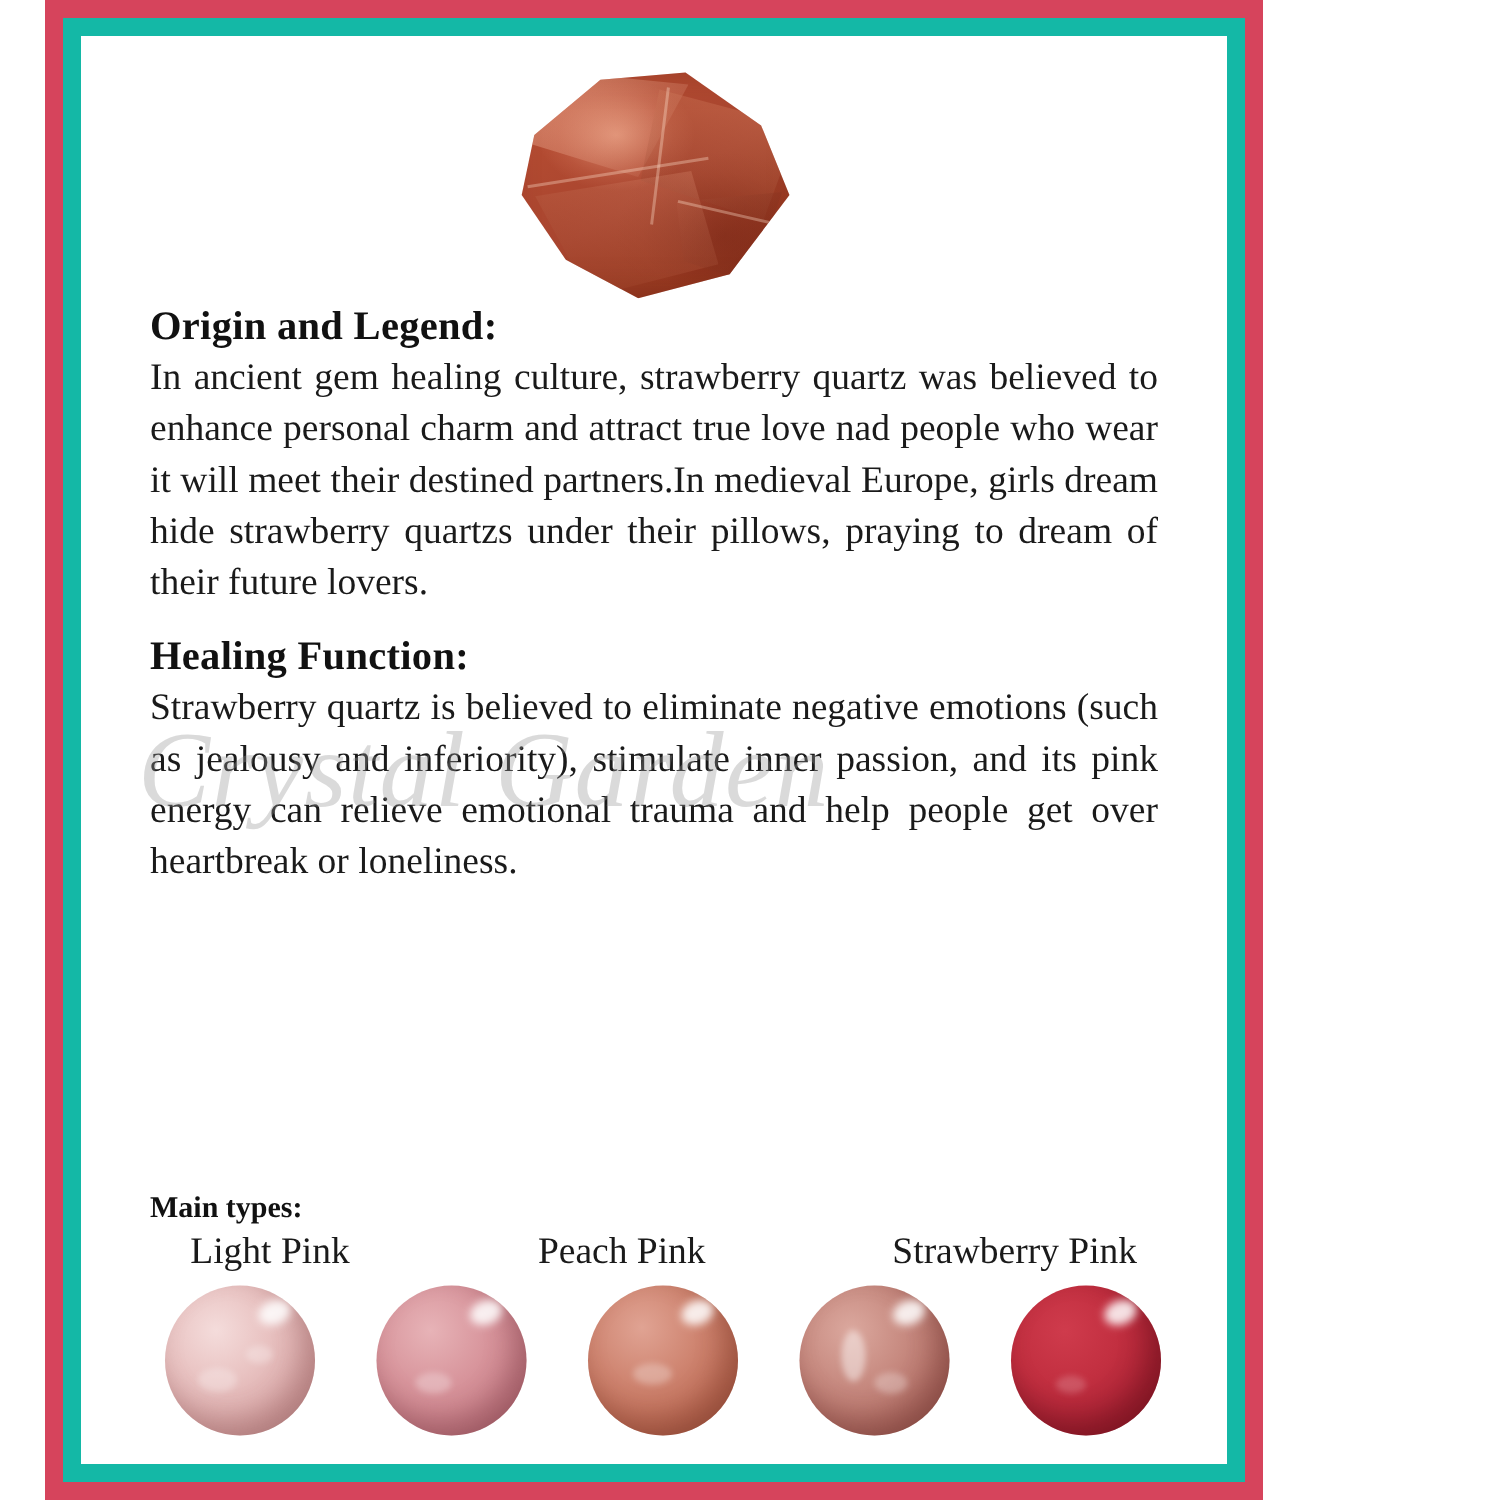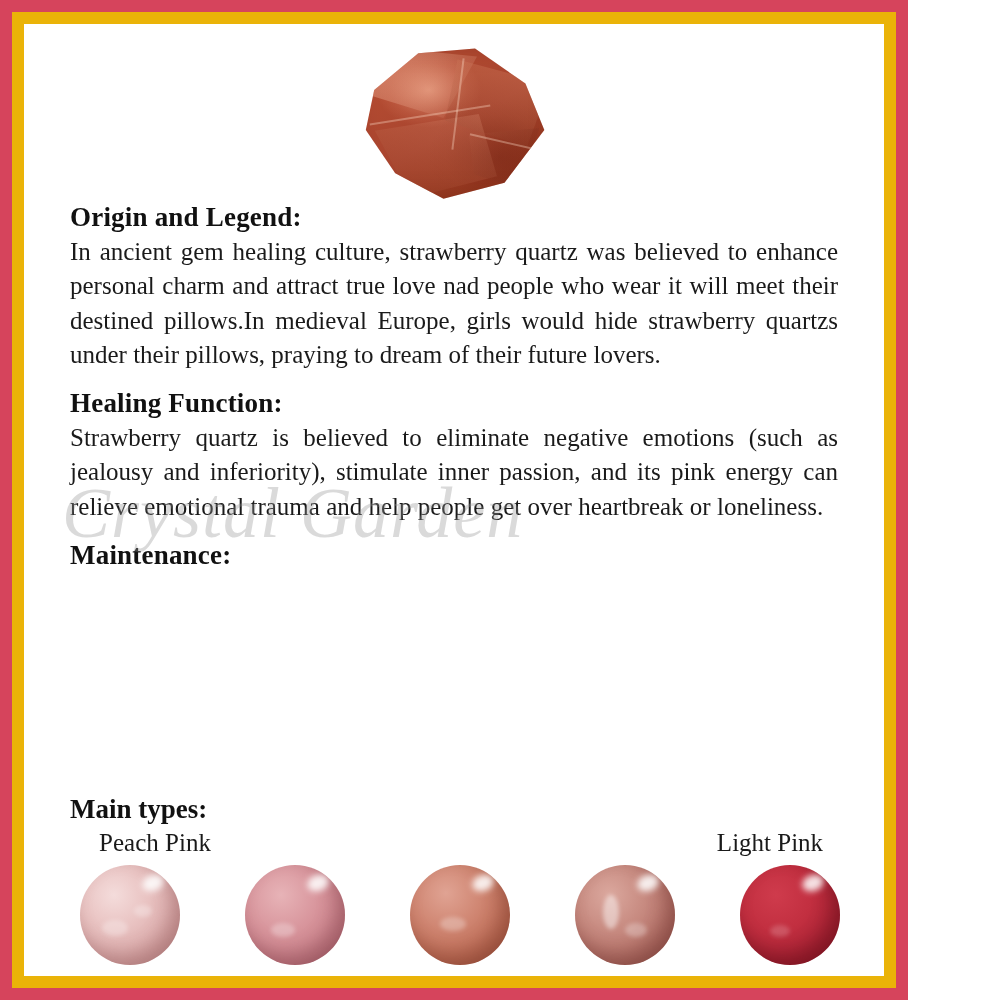--- a/index.html
+++ b/index.html
@@ -8,26 +8,27 @@
   }
   body {
     width: 1000px;
     height: 1000px;
     background: #ffffff;
     font-family: "Liberation Serif", serif;
     overflow: hidden;
   }
   .page {
     position: relative;
-    width: 908px;
+    width: 812px;
     height: 1000px;
     box-sizing: border-box;
-    background: #eab308;
+    background: #14b8a6;
     border: 12px solid #d6445c;
     overflow: hidden;
+    margin-left: 30px;
   }
   .inner {
     position: absolute;
     inset: 12px;
     background: #ffffff;
     overflow: hidden;
   }
 
   
   .hero {
@@ -124,21 +125,21 @@
   }
 
   
   .types {
     position: absolute;
     left: 46px;
     right: 30px;
     top: 770px;
   }
   .types h2 {
-    font-size: 27px;
+    font-size: 20px;
     font-weight: bold;
     margin: 0 0 4px 0;
     color: #111111;
   }
   .type-labels {
     display: flex;
     justify-content: space-between;
     align-items: flex-end;
     padding-right: 4px;
   }
@@ -220,41 +221,41 @@
         <div class="edge e1"></div>
         <div class="edge e2"></div>
         <div class="edge e3"></div>
       </div>
     </div>
 
     <div class="content">
 
       <div class="block">
         <h2 class="section-title">Origin and Legend:</h2>
-        <p class="section-body">In ancient gem healing culture, strawberry quartz was believed to enhance personal charm and attract true love nad people who wear it will meet their destined pillows.In medieval Europe, girls would hide strawberry quartzs under their pillows, praying to dream of their future lovers.</p>
+        <p class="section-body">In ancient gem healing culture, strawberry quartz was believed to enhance personal charm and attract true love nad people who wear it will meet their destined partners.In medieval Europe, girls dream hide strawberry quartzs under their pillows, praying to dream of their future lovers.</p>
       </div>
 
       <div class="block">
         <h2 class="section-title">Healing Function:</h2>
         <p class="section-body">Strawberry quartz is believed to eliminate negative emotions (such as jealousy and inferiority), stimulate inner passion, and its pink energy can relieve emotional trauma and help people get over heartbreak or loneliness.</p>
       </div>
 
       <div class="block">
-        <h2 class="section-title">Maintenance:</h2>
       </div>
 
     </div>
 
     <div class="watermark">Crystal Garden</div>
 
     <div class="types">
       <h2>Main types:</h2>
       <div class="type-labels">
+        <div class="type-label" style="width:160px">Light Pink</div>
         <div class="type-label" style="width:170px">Peach Pink</div>
-        <div class="type-label" style="width:160px">Light Pink</div>
+        <div class="type-label" style="width:215px">Strawberry Pink</div>
       </div>
       <div class="type-beads">
         <div class="bead bead-1">
           <span class="bead-inclusion" style="left:22%;top:55%;width:26%;height:16%"></span>
           <span class="bead-inclusion" style="left:54%;top:40%;width:18%;height:12%"></span>
         </div>
         <div class="bead bead-2">
           <span class="bead-inclusion" style="left:26%;top:58%;width:24%;height:14%"></span>
         </div>
         <div class="bead bead-3">

